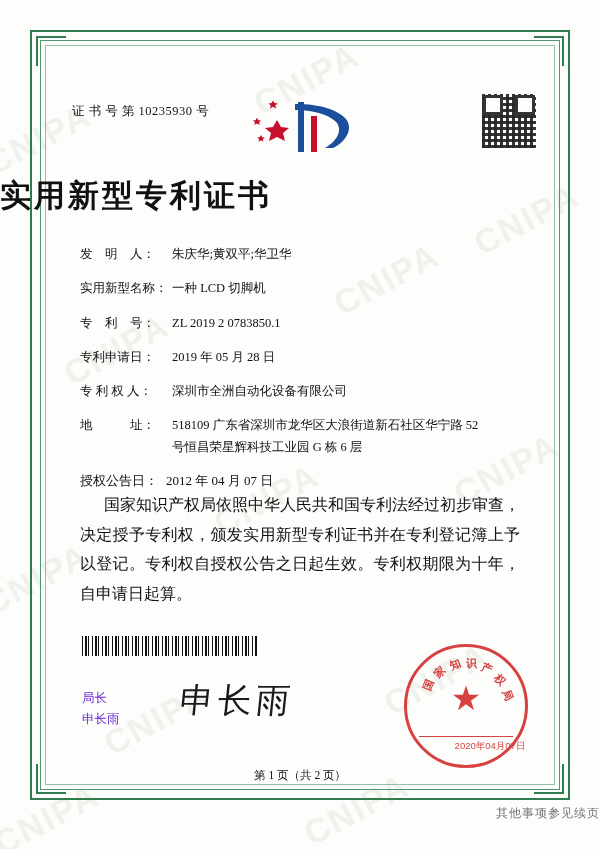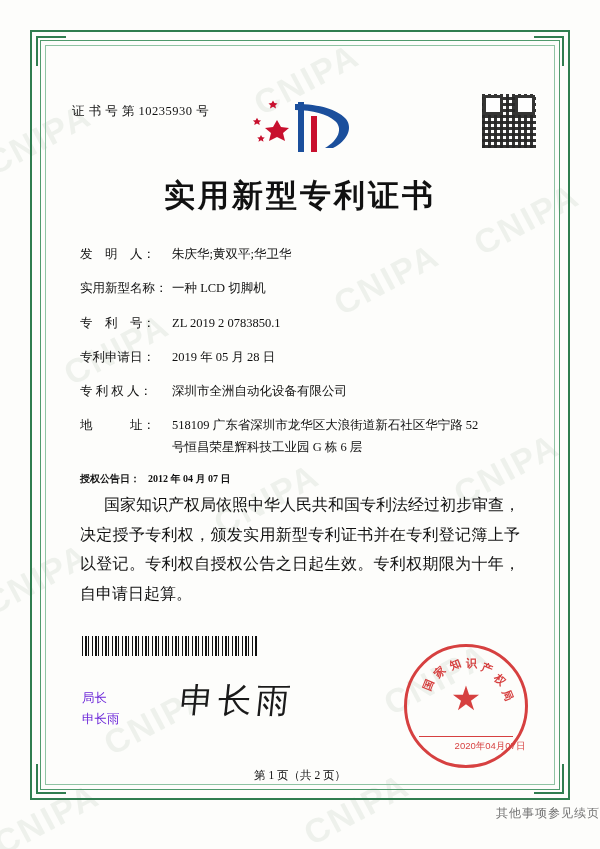--- a/index.html
+++ b/index.html
@@ -116,21 +116,21 @@
     transform: translateX(-50%);
     top: 96px;
     width: 150px;
     height: 64px;
   }
 
   .title {
     position: absolute;
     top: 175px;
     left: 0; right: 0;
-    text-align: center;
+    text-align: left;
     font-size: 31px;
     font-weight: bold;
     letter-spacing: 3px;
     color: #111;
     font-family: "DejaVu Serif", serif;
   }
 
   .fields {
     position: absolute;
     left: 80px;
@@ -152,23 +152,22 @@
   .val {
     flex: 1;
   }
   .val .sub {
     display: block;
     margin-top: 3px;
   }
 
   .row-two {
     display: flex;
-    font-size: 10px;
-    color: #111;
-    font-weight: bold;
+    font-size: 13px;
+    color: #111;
   }
   .row-two .pair { display: flex; }
   .row-two .pair.second { margin-left: 22px; }
   .row-two .lbl2 { white-space: nowrap; }
   .row-two .val2 { margin-left: 8px; white-space: nowrap; }
 
   .paras {
     position: absolute;
     left: 80px;
     top: 490px;

